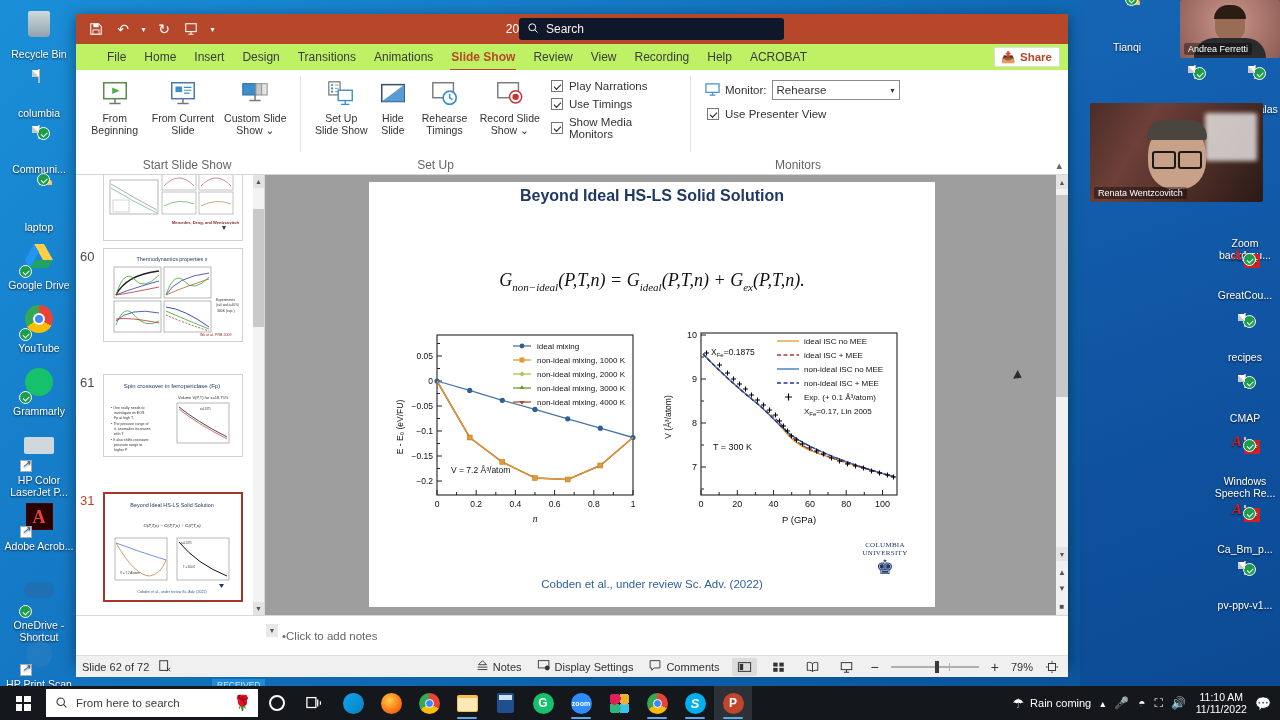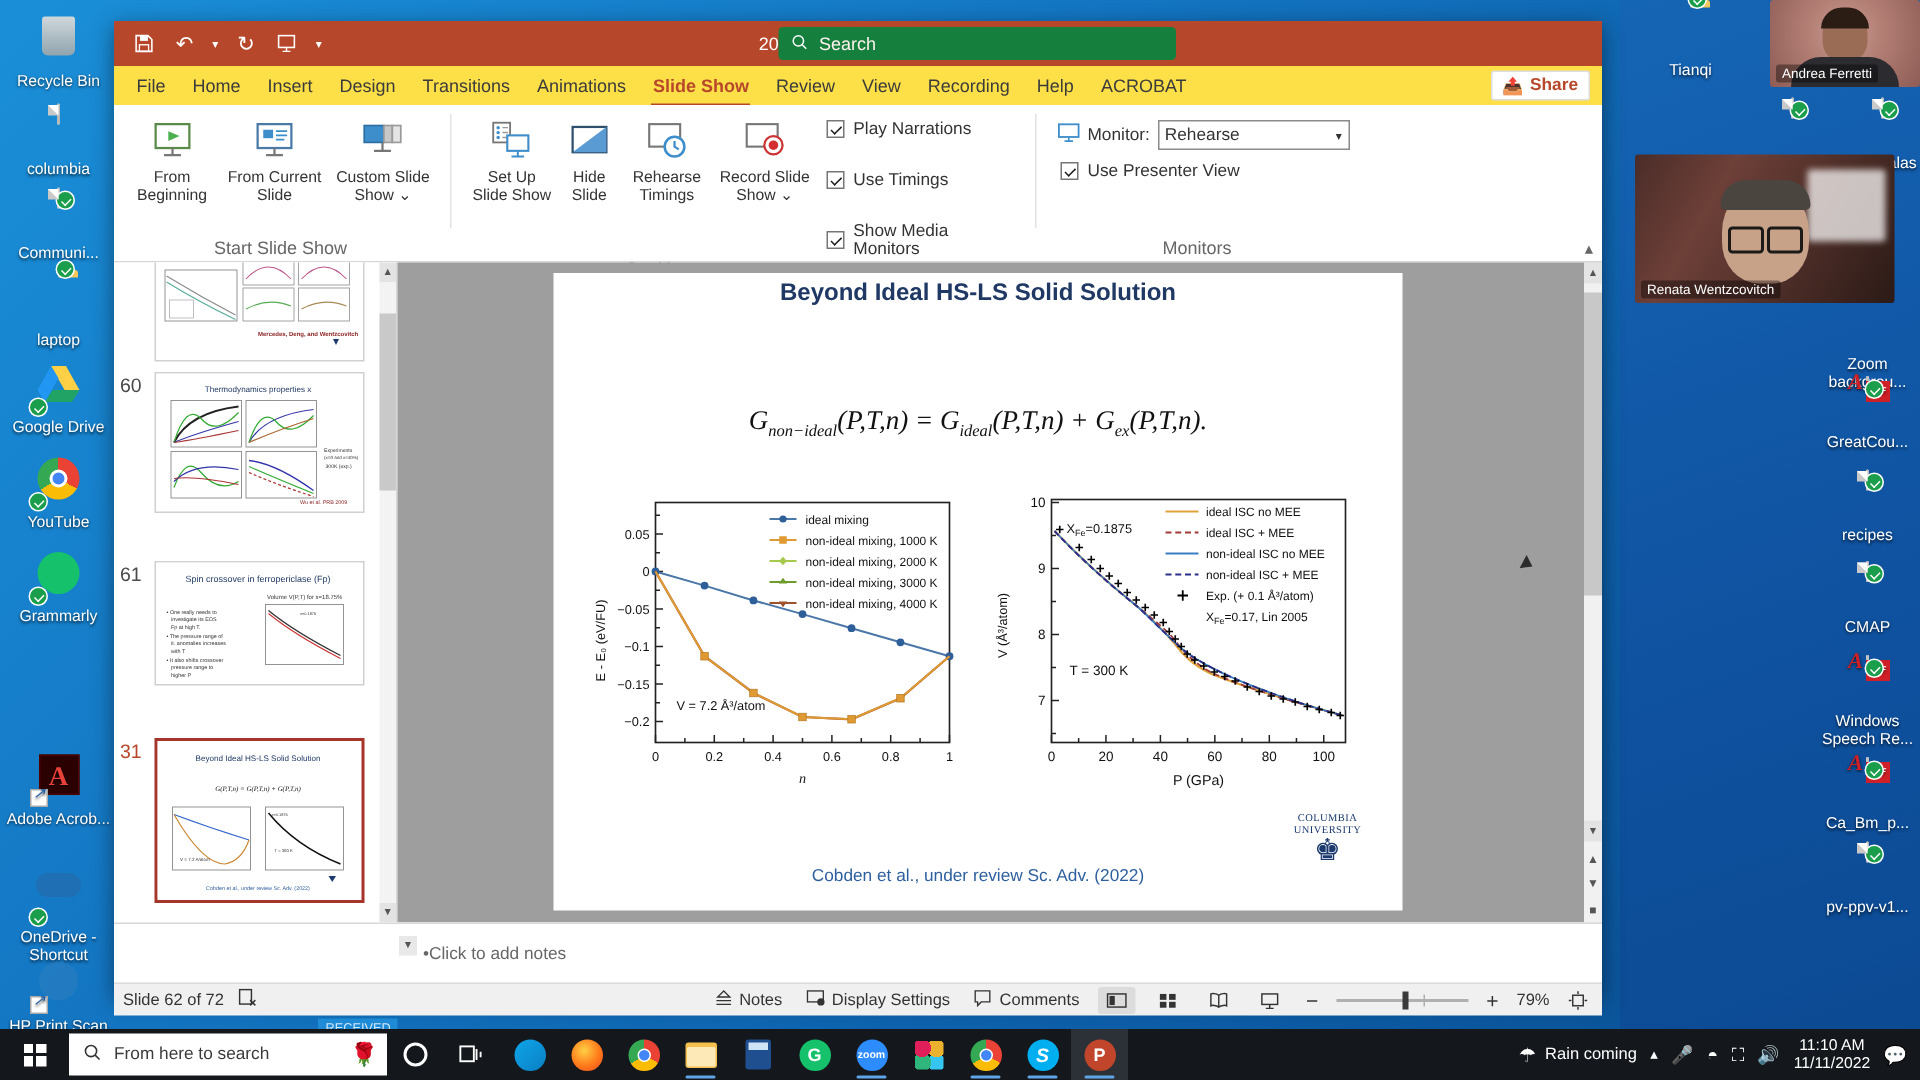--- a/index.html
+++ b/index.html
@@ -79,50 +79,50 @@
          background:#fff; box-shadow:0 3px 14px rgba(0,0,0,.45); }
 
   .titlebar { height:30px; background:#b7472a; display:flex; align-items:center;
               color:#fff; font-size:12px; position:relative; }
   .qat { display:flex; align-items:center; gap:3px; padding-left:8px; }
   .qat .qbtn { width:24px; height:22px; display:flex; align-items:center; justify-content:center;
                border-radius:2px; cursor:pointer; }
   .titlename { position:absolute; left:0; right:0; text-align:center; font-size:12px;
                pointer-events:none; }
   .ppt-search { position:absolute; left:443px; top:4px; width:265px; height:22px;
-       background:#15803d; border-radius:3px; display:flex; align-items:center;
+       background:#0f172a; border-radius:3px; display:flex; align-items:center;
        padding-left:8px; gap:7px; color:#fff2ee; font-size:12px; cursor:text; }
   .tb-right { position:absolute; right:4px; top:0; height:30px; display:flex;
               align-items:center; gap:2px; }
   .acct-name { font-size:11.5px; margin-right:4px; }
   .avatar { width:21px; height:21px; border-radius:50%; background:#d8d8d8;
             display:flex; align-items:center; justify-content:center; color:#6c6c6c; font-size:12px; }
   .wbtn { width:32px; height:30px; display:flex; align-items:center; justify-content:center;
           font-size:13px; cursor:pointer; }
 
-  .menubar { height:26px; background:#fde047; display:flex; align-items:center;
-             padding-left:6px; font-size:12px; color:#3b3b3b; position:relative; }
+  .menubar { height:26px; background:#bef264; display:flex; align-items:center;
+             padding-left:22px; font-size:12px; color:#3b3b3b; position:relative; }
   .menu-item { padding:4px 9px; cursor:pointer; border-radius:2px; }
   .menu-item.active { font-weight:bold; color:#b7472a; position:relative; }
   .menu-item.active:after { content:""; position:absolute; left:8px; right:8px; bottom:-3px;
                             height:2.5px; background:#b7472a; }
   .share-btn { position:absolute; right:8px; top:3px; font-size:11.5px; color:#b7472a;
                border:1px solid #ddd; background:#fff; padding:2px 7px; border-radius:2px;
                display:flex; align-items:center; gap:4px; cursor:pointer; font-weight:600; }
 
   .ribbon { height:105px; background:#fff; border-bottom:1px solid #d6d6d6;
             position:relative; display:flex; }
   .rgroup { position:relative; padding:4px 8px 0; display:flex; flex-direction:column; }
   .rgroup > .items { display:flex; align-items:flex-start; flex:1; }
   .rgroup .gname { text-align:center; font-size:12px; color:#666; padding-bottom:2px; }
   .rsep { width:1px; background:#e2e2e2; margin:6px 2px 22px; }
   .bigbtn { width:62px; text-align:center; font-size:10.5px; color:#333; line-height:11.5px;
             padding:4px 2px; border-radius:2px; cursor:pointer; }
   .bigbtn .ic { height:32px; display:flex; align-items:center; justify-content:center; margin-bottom:3px; }
-  .chk-col { display:flex; flex-direction:column; gap:22px; padding:6px 4px 0 6px; }
+  .chk-col { display:flex; flex-direction:column; gap:6px; padding:6px 4px 0 6px; }
   .chkrow { display:flex; align-items:center; gap:6px; font-size:11.5px; color:#333; cursor:pointer; }
   .chkbox { width:12px; height:12px; border:1px solid #767676; background:#fff;
             position:relative; flex:none; }
   .chkbox.on:after { content:""; position:absolute; left:2px; top:3px; width:6px; height:3px;
             border-left:1.6px solid #1d1d1d; border-bottom:1.6px solid #1d1d1d;
             transform:rotate(-45deg); }
   .mon-row { display:flex; align-items:center; gap:5px; font-size:11.5px; color:#333; padding:6px 0 0 4px; }
   .mon-select { width:128px; height:20px; border:1px solid #8a8a8a; background:#fff; font-size:11.5px;
                 display:flex; align-items:center; padding:0 4px; justify-content:space-between; cursor:pointer; }
   .ribbon-collapse { position:absolute; right:6px; bottom:2px; font-size:11px; color:#666; cursor:pointer; }
@@ -255,20 +255,27 @@
       <i class="sync"></i>
     </span>
     <span class="lbl">YouTube</span>
   </div>
   <div class="dicon" style="left:2px; top:366px;">
     <span class="gl">
       <span style="display:block;width:28px;height:28px;margin:2px auto 0;border-radius:50%;background:#15c26b;"></span>
       <i class="sync"></i>
     </span>
     <span class="lbl">Grammarly</span>
+  </div>
+  <div class="dicon" style="left:2px; top:428px;">
+    <span class="gl">
+      <span style="display:block;width:30px;height:17px;margin:9px auto 0;background:#cfd8dc;border-radius:2px;"></span>
+      <i class="shortcut"></i>
+    </span>
+    <span class="lbl">HP Color LaserJet P...</span>
   </div>
   <div class="dicon" style="left:2px; top:500px;">
     <span class="gl">
       <span style="display:block;width:27px;height:27px;margin:3px auto 0;background:#2b0000;border:1px solid #4c0000;display:flex;align-items:center;justify-content:center;color:#e8413a;font-size:18px;font-family:'Liberation Serif',serif;font-weight:bold;">A</span>
       <i class="shortcut"></i>
     </span>
     <span class="lbl">Adobe Acrob...</span>
   </div>
   <div class="dicon" style="left:2px; top:572px;">
     <span class="gl">

